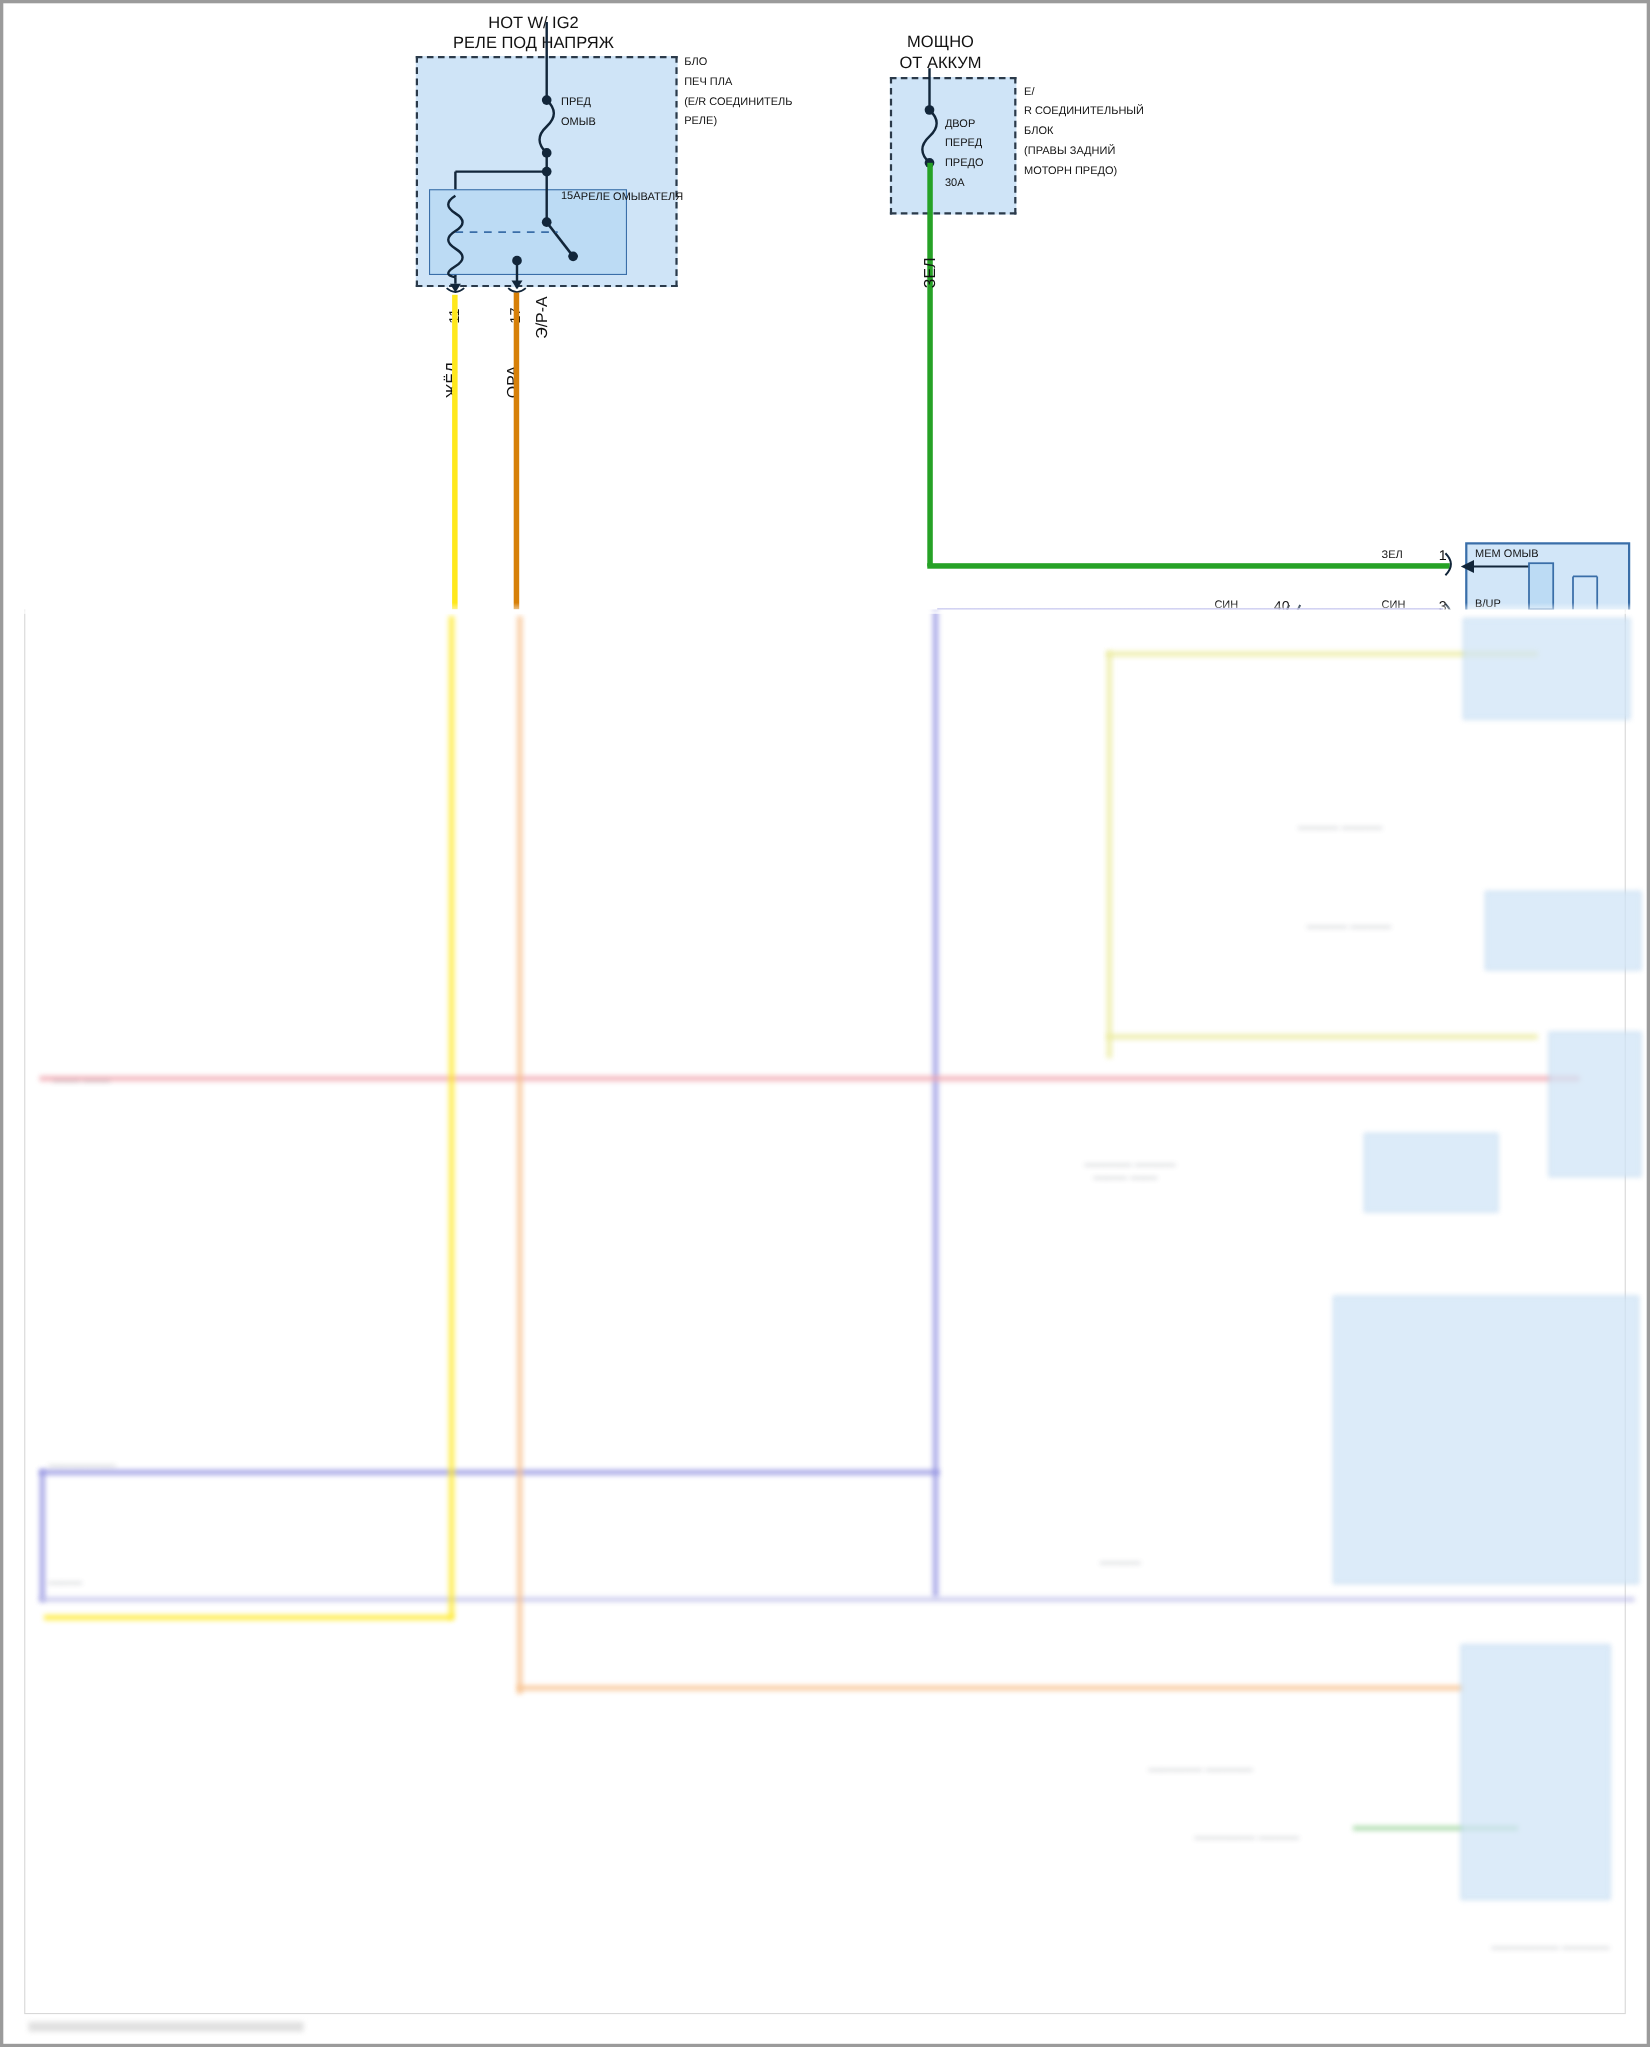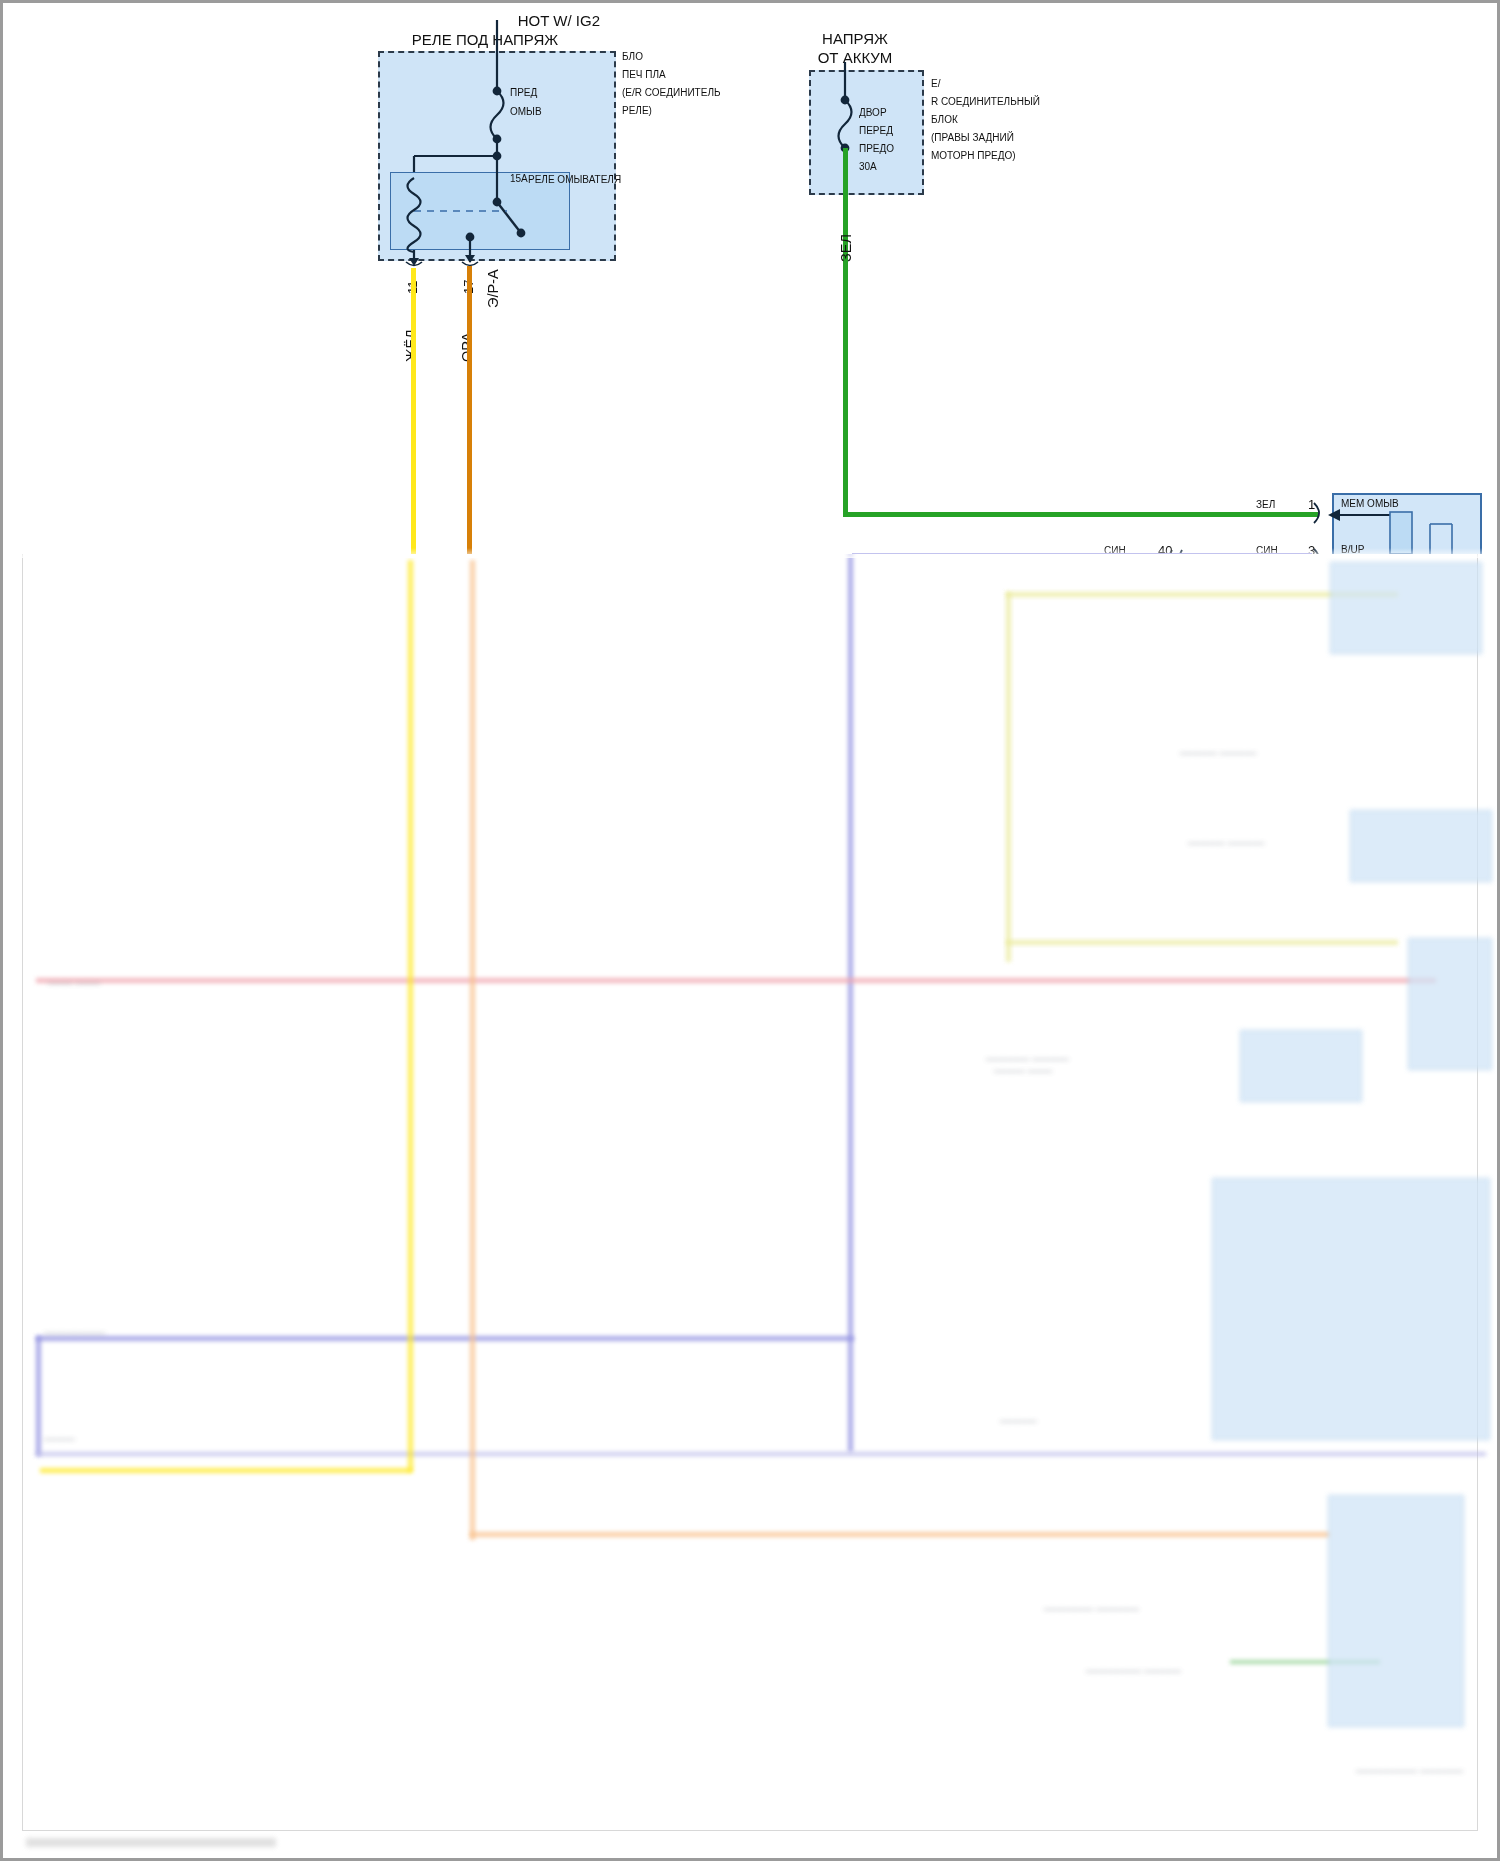--- a/index.html
+++ b/index.html
@@ -76,21 +76,21 @@
     <div class="btxt" style="left:1086px;top:1660px;">_________  ______</div>
     <div class="btxt" style="left:1180px;top:742px;">______  ______</div>
     <div class="btxt" style="left:1188px;top:832px;">______  ______</div>
     <div class="btxt" style="left:994px;top:1060px;">_____  ____</div>
     <div class="btxt" style="left:1000px;top:1410px;">______</div>
     <div class="btxt" style="left:1356px;top:1760px;">__________  _______</div>
   </div>
 
   <div class="sharp-layer">
 
-    <div class="lbl c" style="left:370px;top:12px;width:230px;font-size:15px;text-align:right;">HOT W/ IG2</div>
+    <div class="lbl c" style="left:370px;top:12px;width:230px;font-size:15px;">HOT W/ IG2</div>
     <div class="lbl c" style="left:340px;top:31px;width:290px;font-size:15px;">РЕЛЕ ПОД НАПРЯЖ</div>
 
     <div class="modbox" style="left:378px;top:51px;width:238px;height:210px;"></div>
 
     <div class="relaybox" style="left:390px;top:172px;width:180px;height:78px;"></div>
 
     <svg class="ink" width="1500" height="554">
 
       <line x1="497" y1="20" x2="497" y2="91" stroke="#12263a" stroke-width="2.2"></line>
 
@@ -144,21 +144,21 @@
     <div class="vlbl" style="left:405px;top:294px;font-size:13px;">11</div>
     <div class="vlbl" style="left:403px;top:362px;">ЖЁЛ</div>
 
     <div class="vlbl" style="left:461px;top:294px;font-size:13px;">17</div>
     <div class="vlbl" style="left:485px;top:308px;">Э/P-A</div>
     <div class="vlbl" style="left:459px;top:362px;">ОРА</div>
 
     <div class="wire wv" style="left:411px;top:268px;width:5px;height:286px;background:#ffe81c;"></div>
     <div class="wire wv" style="left:467px;top:266px;width:5px;height:288px;background:#d78008;"></div>
 
-    <div class="lbl c" style="left:790px;top:30px;width:130px;font-size:15px;">НАПРЯЖ</div>
+    <div class="lbl c" style="left:790px;top:30px;width:130px;font-size:15px;">МОЩНО</div>
     <div class="lbl c" style="left:780px;top:49px;width:150px;font-size:15px;">ОТ АККУМ</div>
 
     <div class="modbox" style="left:809px;top:70px;width:115px;height:125px;"></div>
 
     <svg class="ink" width="1500" height="554">
       <line x1="845" y1="62" x2="845" y2="100" stroke="#12263a" stroke-width="2.2"></line>
       <path d="M845 100 q13 12 0 24 q-13 12 0 24" fill="none" stroke="#12263a" stroke-width="2.2"></path>
       <circle cx="845" cy="100" r="4.4" fill="#12263a"></circle>
       <circle cx="845" cy="148" r="4.4" fill="#12263a"></circle>
     </svg>

